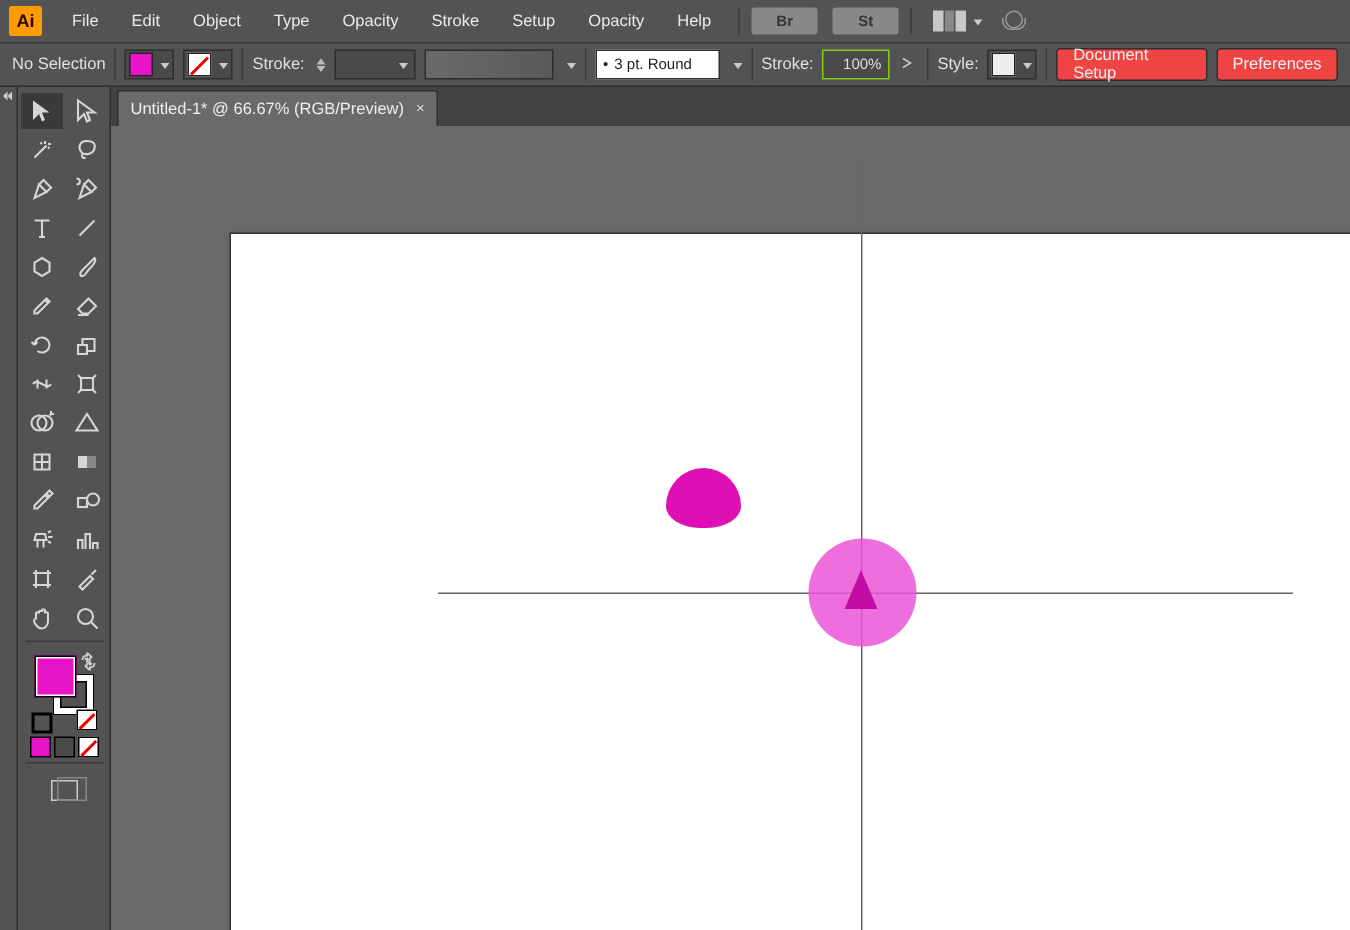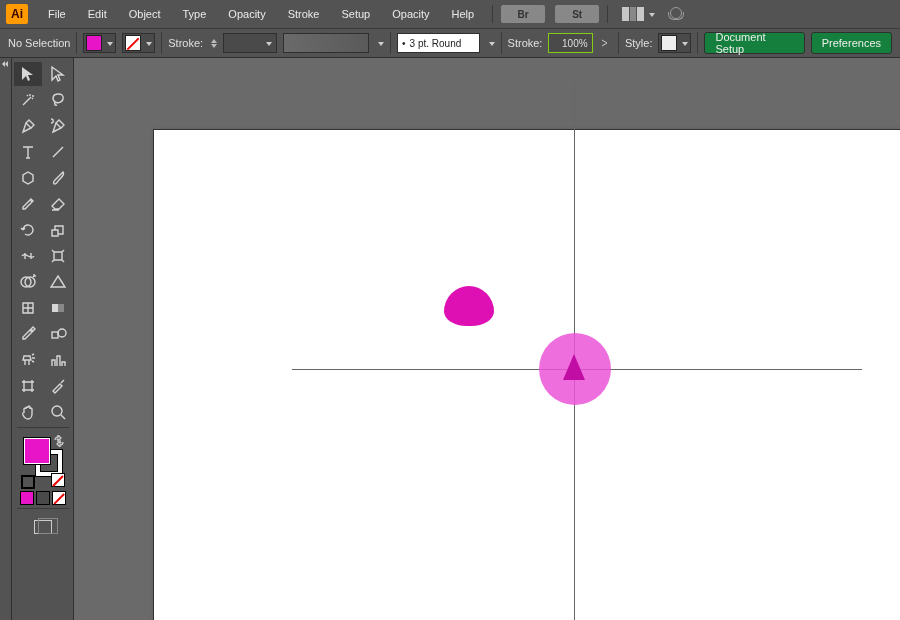--- a/index.html
+++ b/index.html
@@ -23,21 +23,21 @@
   .optbar { height: 30px; background: #535353; border-top:1px solid #3a3a3a; border-bottom:1px solid #2f2f2f; display:flex; align-items:center; padding: 0 8px; gap:6px; }
   .opt-label { color:#e0e0e0; font-size:11px; white-space:nowrap; }
   .swatch-btn { height:20px; display:flex; align-items:center; border:1px solid #2f2f2f; background:#4a4a4a; padding:1px 2px; gap:2px;}
   .swatch-box { width:16px; height:16px; background:#e815c8; border:1px solid #222;}
   .swatch-none { width:16px; height:16px; background:#fff; border:1px solid #222; position:relative;}
   .swatch-none::after{content:"";position:absolute;left:-1px;right:-1px;top:50%;height:2px;background:#e00;transform:rotate(-45deg);}
   .opt-sep { width:1px; height:22px; background:#3a3a3a; }
   .num-field { width:40px; height:20px; background:#4a4a4a; border:1px solid #84cc16; display:flex; align-items:center; justify-content:flex-end; padding-right:4px; color:#ddd; font-size:10px;}
   .dd-field { height:20px; background:#4a4a4a; border:1px solid #2f2f2f; display:flex; align-items:center; padding:0 4px; color:#ddd; font-size:10px; gap:4px;}
   .vp-box { width:90px; height:20px; background:linear-gradient(90deg,#6a6a6a,#5a5a5a); border:1px solid #2f2f2f;}
-  .opt-btn { height:22px; padding:0 10px; background:#15803d; border:1px solid #2f2f2f; border-radius:3px; color:#eee; font-size:11px; display:flex;align-items:center;}
+  .opt-btn { height:22px; padding:0 10px; background:#ef4444; border:1px solid #2f2f2f; border-radius:3px; color:#eee; font-size:11px; display:flex;align-items:center;}
   .spinner { display:flex; flex-direction:column; gap:1px; margin-left:2px;}
   .spinner span{ width:0;height:0;border-left:3px solid transparent;border-right:3px solid transparent;}
   .spinner .up{border-bottom:4px solid #bbb;}
   .spinner .dn{border-top:4px solid #bbb;}
 
   
   .main { position:absolute; left:0; top:58px; right:0; bottom:0; background:#434343; display:flex;}
   
   
   .panel-strip { width:12px; background:#535353; border-right:1px solid #2f2f2f; display:flex; align-items:flex-start; justify-content:center; padding-top:3px;}
@@ -338,20 +338,26 @@
       <span class="cr2"></span>
       <span class="cr3"></span>
     </div>
     <div class="tool-sep"></div>
     <div class="screenmode">
       <div class="sm sm2"></div>
     </div>
   </div>
 
   <div class="docarea">
+    <div class="tabbar">
+      <div class="doc-tab">
+        <span>Untitled-1* @ 66.67% (RGB/Preview)</span>
+        <span class="x">×</span>
+      </div>
+    </div>
     <div class="canvas-wrap">
       <div class="artboard"></div>
       <div class="cross-v"></div>
       <div class="cross-h"></div>
       <div class="blob"></div>
       <div class="cursor-ring"></div>
       <div class="cursor-tri"></div>
     </div>
   </div>
 </div>

